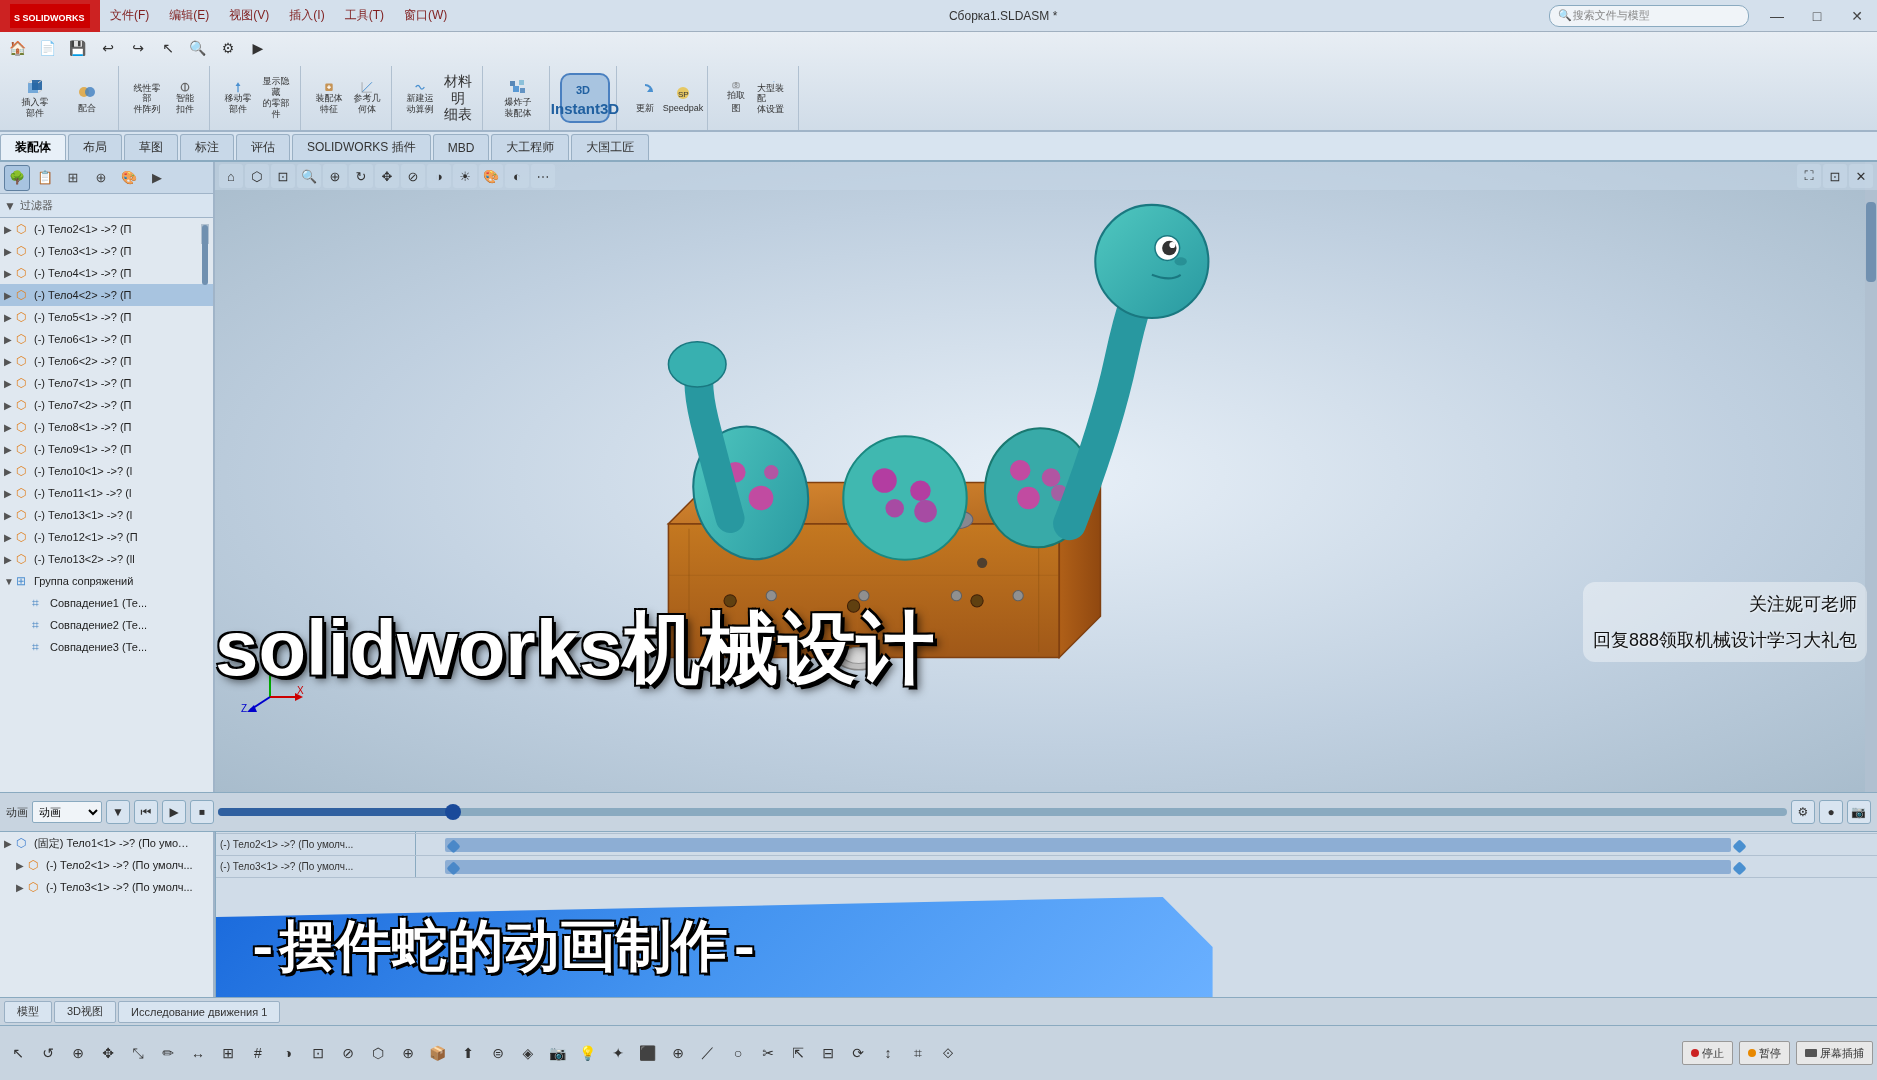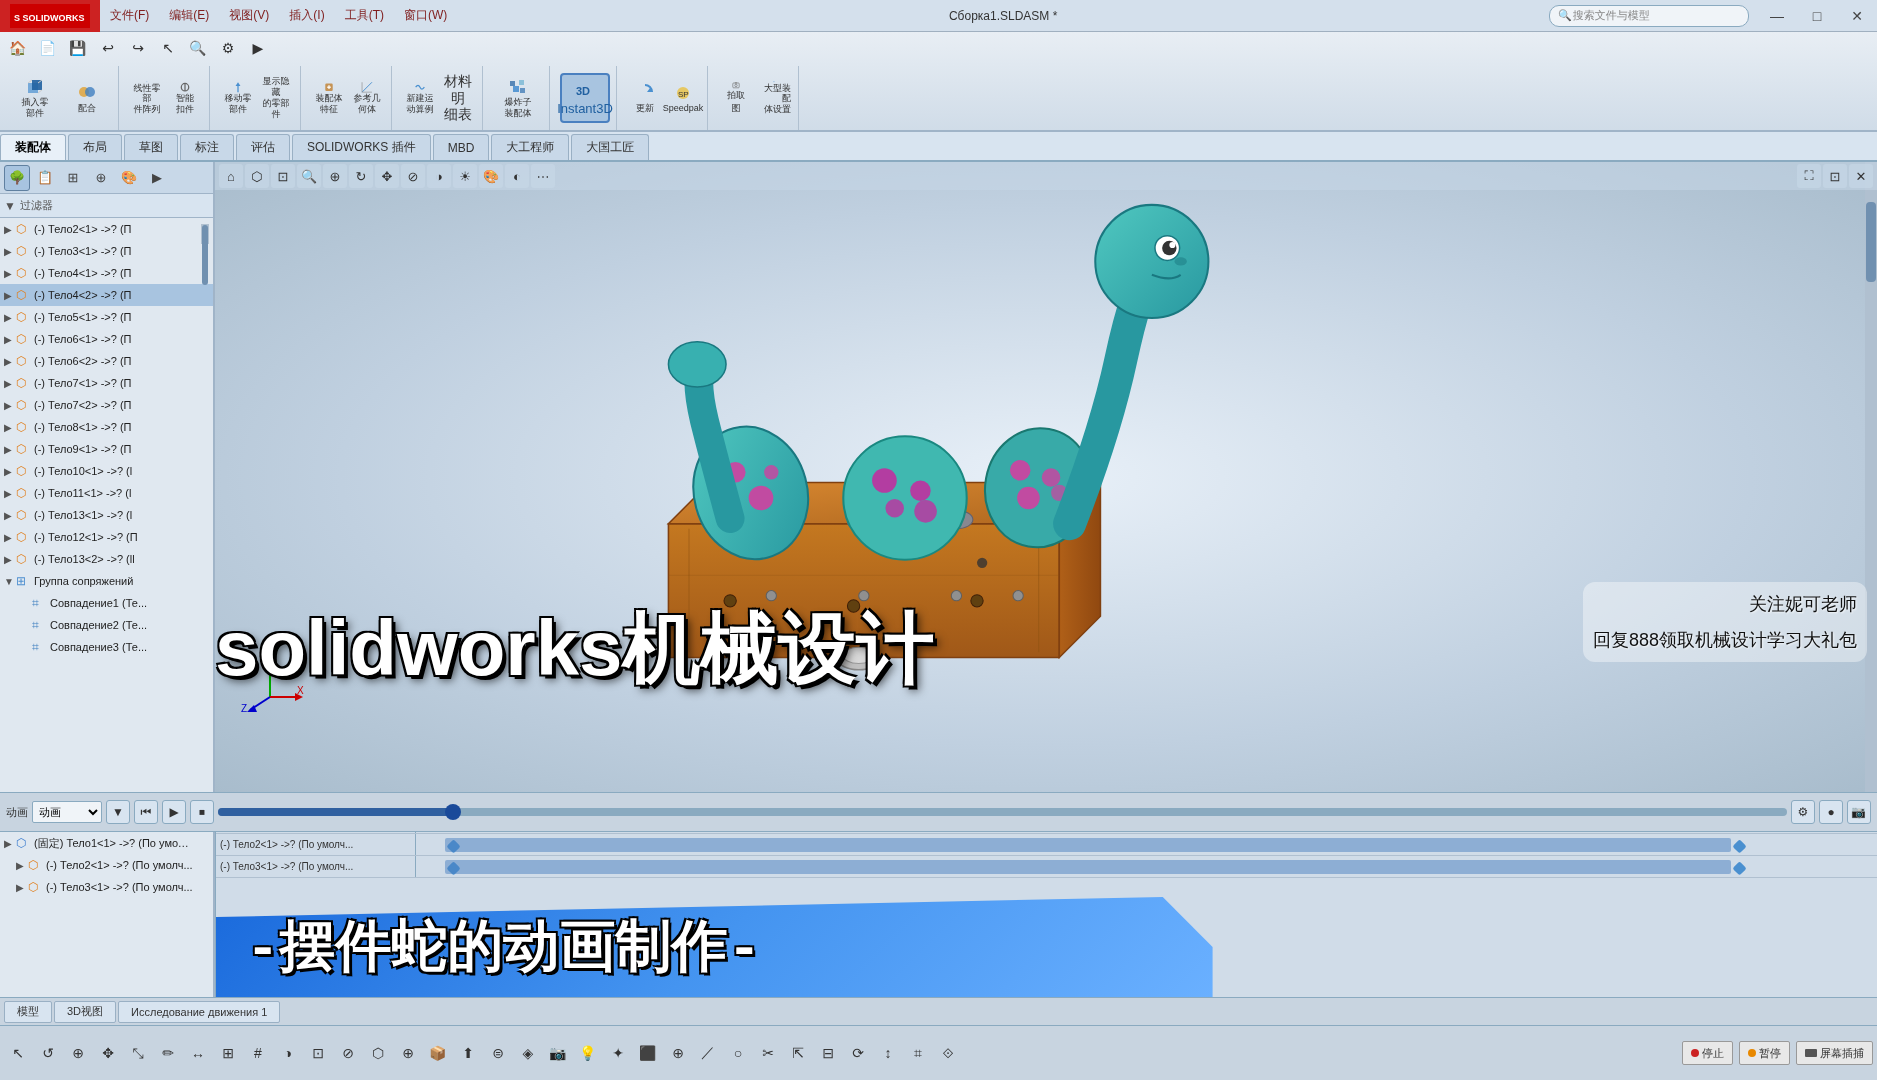--- a/index.html
+++ b/index.html
@@ -316,25 +316,25 @@
             <rect x="11" y="3" width="5" height="5" fill="#6aB0d0" opacity="0.7"></rect>
             <rect x="12" y="11" width="5" height="5" fill="#3070b0" opacity="0.7"></rect>
           </svg>
           <span style="font-size:9px;text-align:left;line-height:1.2;">爆炸子<br>装配体</span>
         </div>
       </div>
     </div>
 
     <div class="ribbon-group">
       <div class="ribbon-group-items">
-        <div class="ribbon-icon ribbon-icon-large" style="background:#a8c4e0;border:2px solid #4a80c0;border-radius:4px;">
+        <div class="ribbon-icon ribbon-icon-large" style="background:#a8c4e0;border:2px solid #4a80c0;border-radius:10px;">
           <svg viewBox="0 0 20 20" fill="none">
               <text x="1" y="14" font-size="11" fill="#2060a0" font-weight="bold">3D</text>
             </svg>
-          <span style="font-size:13px;font-weight:normal;color:#2060a0;">Instant3D</span>
+          <span style="font-size:15px;font-weight:bold;color:#2060a0;">Instant3D</span>
         </div>
       </div>
     </div>
 
     <div class="ribbon-group">
       <div class="ribbon-group-items">
         <div class="ribbon-icon">
           <svg viewBox="0 0 20 20" fill="none">
               <path d="M10 3 A7 7 0 0 1 17 10" stroke="#4a90d0" stroke-width="2" fill="none"></path>
               <polygon points="15,6 18,10 12,10" fill="#4a90d0"></polygon>
@@ -360,21 +360,21 @@
               <rect x="7" y="3" width="6" height="3" rx="1" fill="#888"></rect>
             </svg>
           <span style="font-size:9px;">拍取<br>图</span>
         </div>
         <div class="ribbon-icon">
           <svg viewBox="0 0 20 20" fill="none">
               <rect x="2" y="5" width="7" height="7" fill="#4a90d0" opacity="0.8"></rect>
               <rect x="10" y="5" width="7" height="7" fill="#4a90d0" opacity="0.6"></rect>
               <rect x="6" y="10" width="7" height="7" fill="#4a90d0" opacity="0.4"></rect>
             </svg>
-          <span style="font-size:9px;text-align:right;line-height:1.2;">大型装配<br>体设置</span>
+          <span style="font-size:9px;text-align:left;line-height:1.2;">大型装配<br>体设置</span>
         </div>
       </div>
     </div>
   </div>
 </div>
 
 <div id="tabbar">
   <div class="tab active">装配体</div>
   <div class="tab">布局</div>
   <div class="tab">草图</div>

